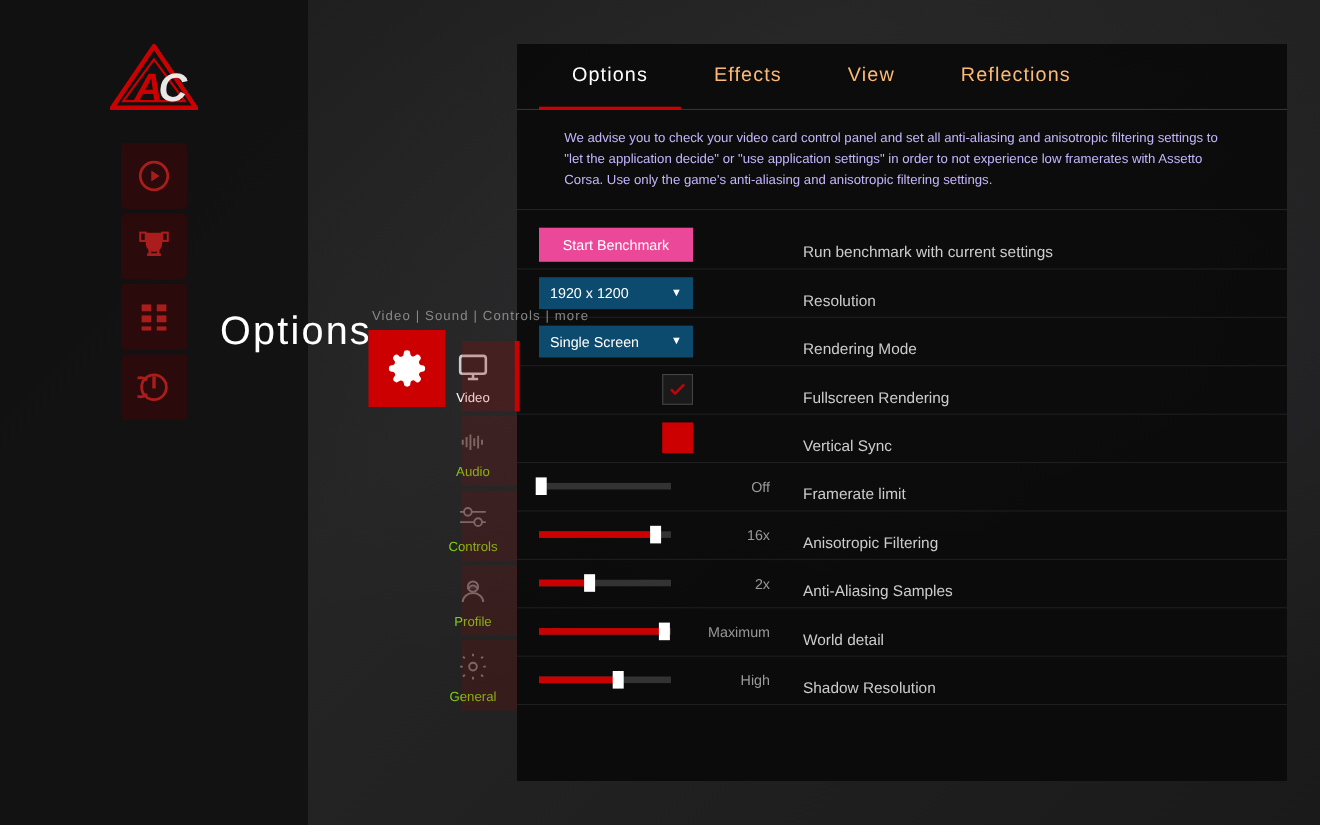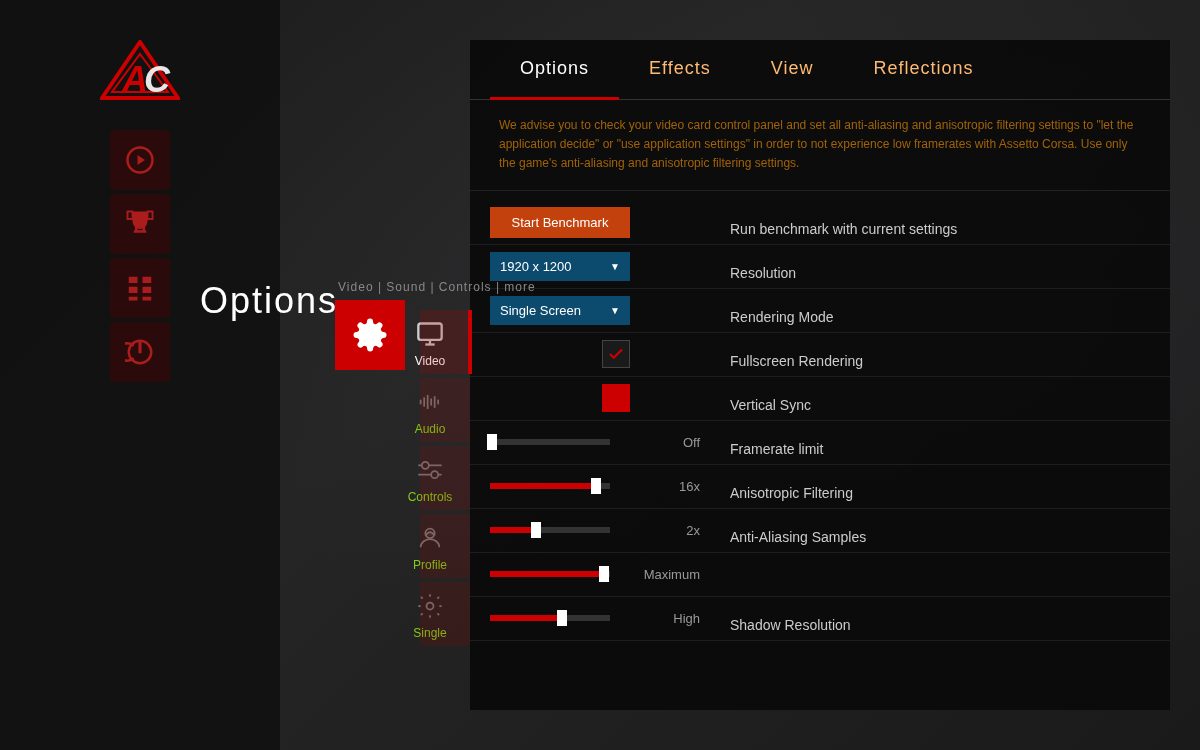--- a/index.html
+++ b/index.html
@@ -194,24 +194,24 @@
       color: #fdba74;
       font-size: 18px;
       cursor: pointer;
       letter-spacing: 1px;
       font-weight: 300;
     }
     .tab.active { color: #fff; border-bottom: 3px solid #cc0000; margin-bottom: -1px; }
 
     
     .advisory {
-      color: #a16207;
+      color: #c4b5fd;
       font-size: 12px;
       line-height: 1.6;
-      padding: 16px 29px;
+      padding: 16px 43px;
       border-bottom: 1px solid #222;
     }
 
     
     .settings-area {
       flex: 1;
       overflow-y: auto;
       padding: 10px 0;
     }
 
@@ -241,21 +241,21 @@
     .setting-label {
       flex: 1;
       color: #ccc;
       font-size: 14px;
       padding-left: 20px;
       margin-top: 13px;
     }
 
     
     .btn-benchmark {
-      background: #c2410c;
+      background: #ec4899;
       color: #fff;
       border: none;
       padding: 8px 16px;
       font-size: 13px;
       cursor: pointer;
       white-space: nowrap;
       width: 160px;
       text-align: center;
     }
 
@@ -464,21 +464,21 @@
   </div>
 
   <div class="submenu-item" style="position:relative;margin-top:4px;">
     <div style="position:absolute;right:0;top:0;bottom:0;width:50px;background:rgba(180,0,0,0.15);"></div>
     <div class="icon-wrap">
       <svg viewBox="0 0 24 24" xmlns="http://www.w3.org/2000/svg" style="fill:none;stroke:#777;stroke-width:1.5;">
         <circle cx="12" cy="12" r="3"></circle>
         <path d="M12 2v2M12 20v2M4.22 4.22l1.42 1.42M18.36 18.36l1.42 1.42M2 12h2M20 12h2M4.22 19.78l1.42-1.42M18.36 5.64l1.42-1.42"></path>
       </svg>
     </div>
-    <span class="label">Single</span>
+    <span class="label">General</span>
   </div>
 </div>
 
 <div class="main-content">
 
   <div class="tabs">
     <div class="tab active">Options</div>
     <div class="tab">Effects</div>
     <div class="tab">View</div>
     <div class="tab">Reflections</div>
@@ -580,20 +580,21 @@
     <div class="setting-row">
       <div class="setting-control">
         <div class="slider-wrap">
           <div class="slider-track">
             <div class="slider-fill" style="width:95%;"></div>
             <div class="slider-thumb" style="left:95%;"></div>
           </div>
         </div>
       </div>
       <div class="setting-value">Maximum</div>
+      <div class="setting-label">World detail</div>
     </div>
 
     <div class="setting-row">
       <div class="setting-control">
         <div class="slider-wrap">
           <div class="slider-track">
             <div class="slider-fill" style="width:60%;"></div>
             <div class="slider-thumb" style="left:60%;"></div>
           </div>
         </div>

